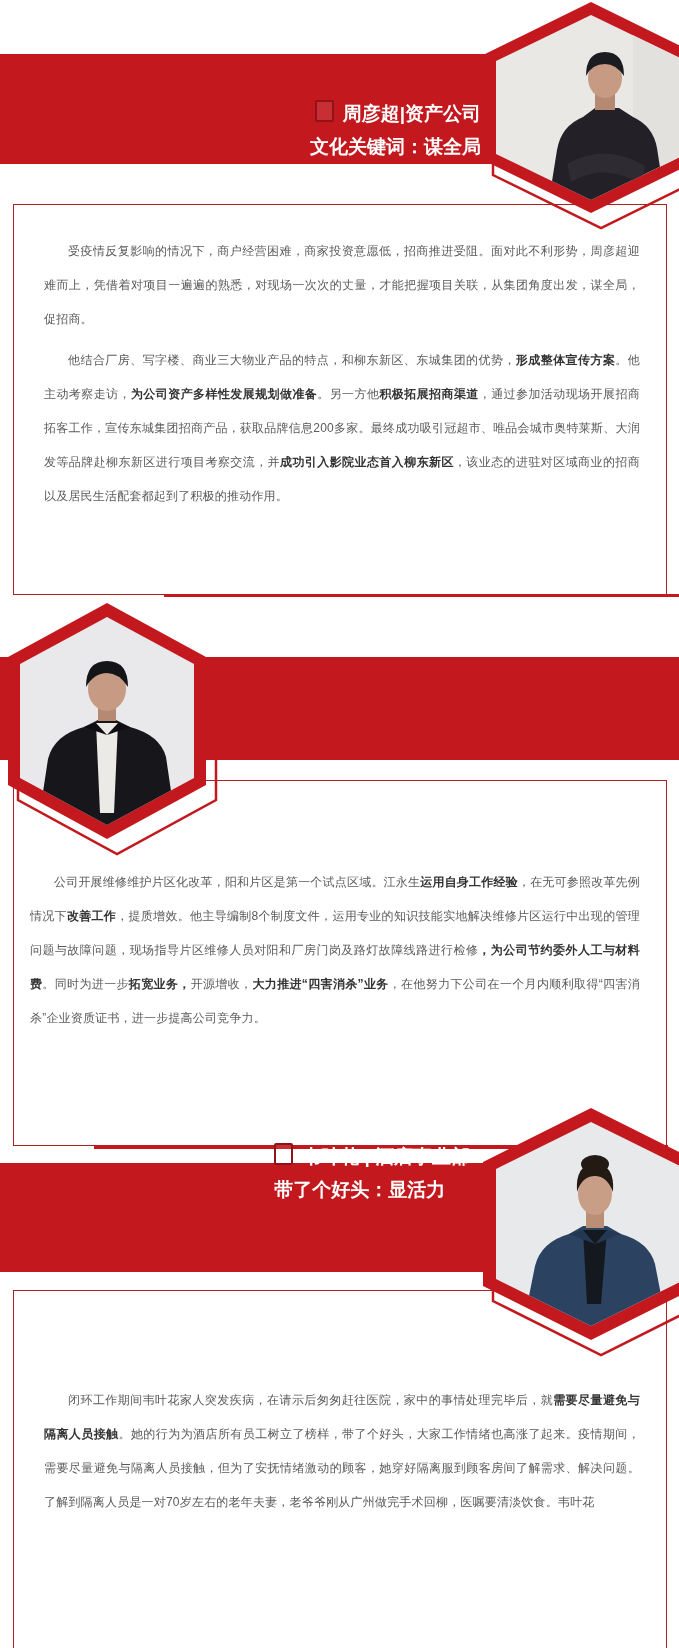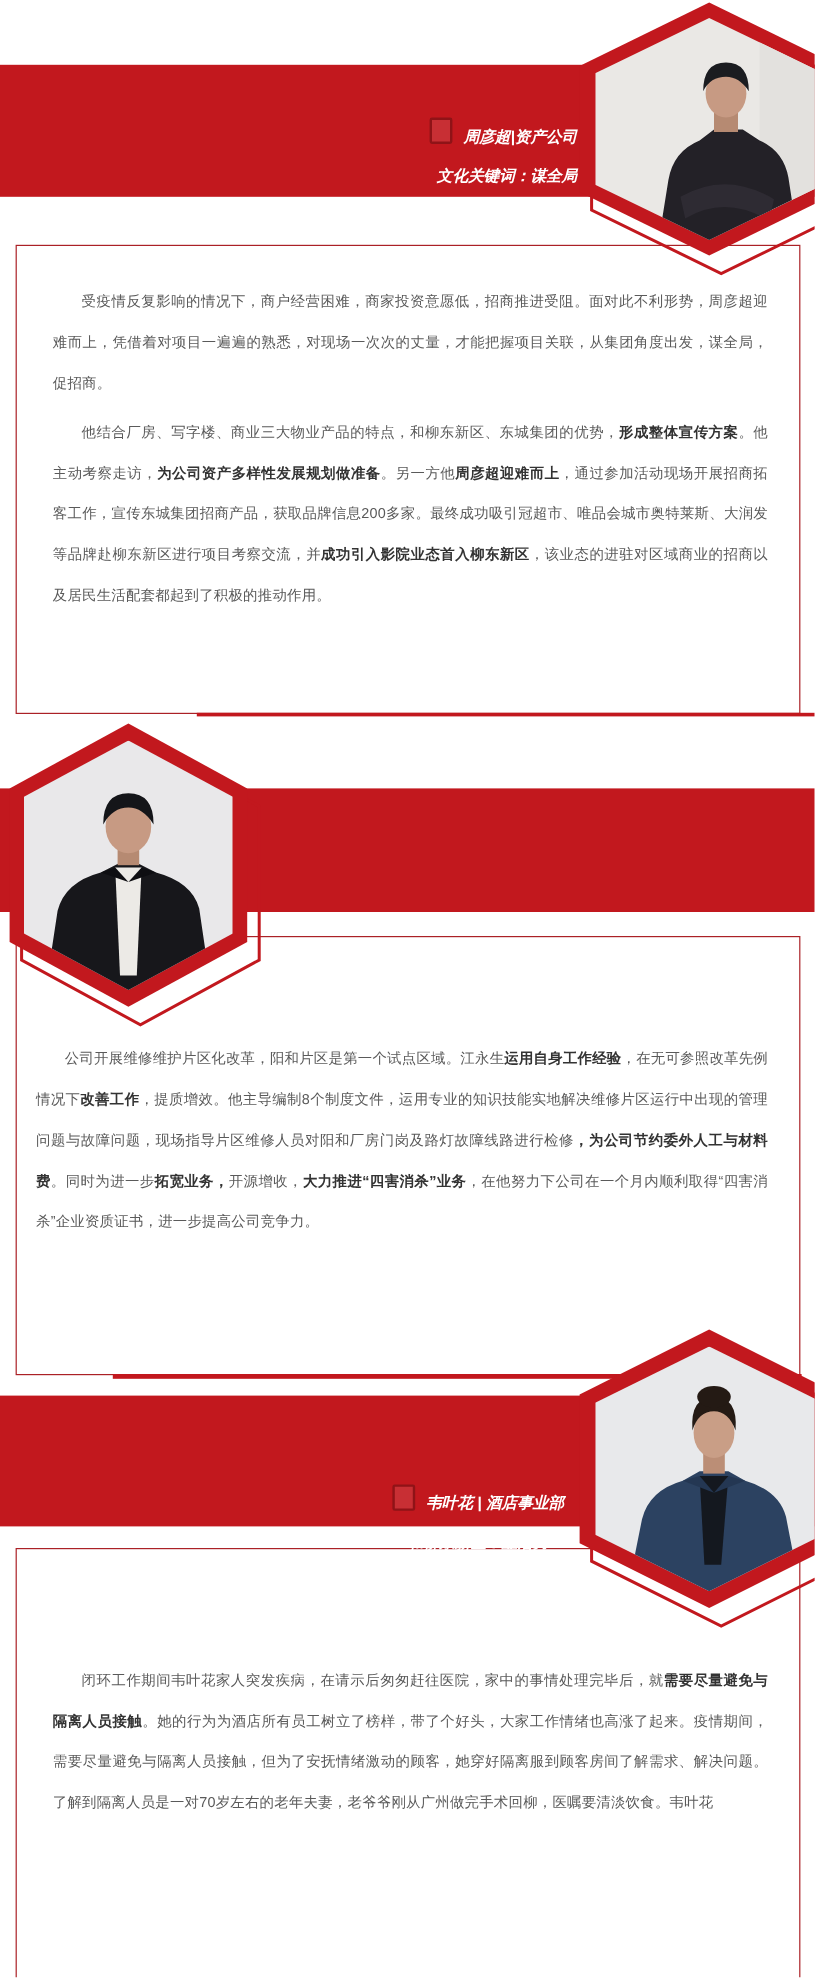--- a/index.html
+++ b/index.html
@@ -7,25 +7,25 @@
     position:relative;width:679px;height:1648px;overflow:hidden;background:#fff;
     font-family:"Liberation Sans","DejaVu Sans",sans-serif;
     --accent:#c2181e;--border:#ab2126;--text:#5a5a5a;--textbold:#333333;
   }
   
   .banner{position:absolute;left:0;width:679px;background:var(--accent);z-index:1;}
   .banner-1{top:54px;height:110px;}
   .banner-2{top:657px;height:103px;}
   .banner-3{top:1163px;height:109px;}
   
-  .caption{position:absolute;z-index:4;color:#fff;font-weight:700;font-size:13px;line-height:33px;white-space:nowrap;font-style:italic;}
+  .caption{position:absolute;z-index:4;color:#fff;font-weight:700;font-size:19px;line-height:33px;white-space:nowrap;}
   .caption-1{top:97px;right:198px;text-align:right;}
   .caption-2{top:696px;left:200px;text-align:left;}
   .caption-2 .bline-name{padding-left:15px;}
-  .caption-3{top:1236px;right:209px;text-align:center;}
+  .caption-3{top:1140px;right:209px;text-align:left;}
   .frame-icon{display:inline-block;width:15px;height:18px;border:2px solid #8f1317;background:rgba(255,255,255,.10);
     border-radius:2px;margin-right:9px;vertical-align:-2px;}
   
   .block{position:absolute;left:13px;width:654px;border:1.5px solid var(--border);background:#fff;
     box-sizing:border-box;z-index:1;}
   .block-1{top:204px;height:391px;padding:29px 26px 0 30px;}
   .block-2{top:780px;height:366px;padding:84px 26px 0 16px;}
   .block-3{top:1290px;height:400px;padding:92px 26px 0 30px;}
   .block-1::after{content:"";position:absolute;left:150px;right:-13px;bottom:-3px;height:3px;background:var(--accent);}
   .block-2::after{content:"";position:absolute;left:80px;right:-2px;bottom:-3.5px;height:3.5px;background:var(--accent);}
@@ -66,21 +66,21 @@
         <rect x="112" y="90" width="20" height="18" fill="#b68a72"></rect>
         <ellipse cx="122" cy="76" rx="17" ry="20" fill="#c79a83"></ellipse>
         <path d="M103,74 Q103,50 122,50 Q141,50 141,74 Q133,62 122,62 Q109,62 103,74 Z" fill="#1b1c20"></path>
       </g>
     </svg>
   </div>
 
   <div class="block block-1">
     <div class="paras">
         <p><span>受疫情反复影响的情况下，商户经营困难，商家投资意愿低，招商推进受阻。面对此不利形势，周彦超迎难而上，凭借着对项目一遍遍的熟悉，对现场一次次的丈量，才能把握项目关联，从集团角度出发，谋全局，促招商。</span></p>
-        <p><span>他结合厂房、写字楼、商业三大物业产品的特点，和柳东新区、东城集团的优势，</span><strong>形成整体宣传方案</strong><span>。他主动考察走访，</span><strong>为公司资产多样性发展规划做准备</strong><span>。另一方他</span><strong>周彦超迎难而上</strong><span>，通过参加活动现场开展招商拓客工作，宣传东城集团招商产品，获取品牌信息200多家。最终成功吸引冠超市、唯品会城市奥特莱斯、大润发等品牌赴柳东新区进行项目考察交流，并</span><strong>成功引入影院业态首入柳东新区</strong><span>，该业态的进驻对区域商业的招商以及居民生活配套都起到了积极的推动作用。</span></p>
+        <p><span>他结合厂房、写字楼、商业三大物业产品的特点，和柳东新区、东城集团的优势，</span><strong>形成整体宣传方案</strong><span>。他主动考察走访，</span><strong>为公司资产多样性发展规划做准备</strong><span>。另一方他</span><strong>积极拓展招商渠道</strong><span>，通过参加活动现场开展招商拓客工作，宣传东城集团招商产品，获取品牌信息200多家。最终成功吸引冠超市、唯品会城市奥特莱斯、大润发等品牌赴柳东新区进行项目考察交流，并</span><strong>成功引入影院业态首入柳东新区</strong><span>，该业态的进驻对区域商业的招商以及居民生活配套都起到了积极的推动作用。</span></p>
       </div>
   </div>
 
   <div class="banner banner-2"></div>
 
   <div class="caption caption-2">
   </div>
 
   <div class="hex hex-2">
     <svg width="198" height="236" viewBox="0 0 198 236">
@@ -105,21 +105,21 @@
   <div class="block block-2">
     <div class="paras">
         <p><span>公司开展维修维护片区化改革，阳和片区是第一个试点区域。江永生</span><strong>运用自身工作经验</strong><span>，在无可参照改革先例情况下</span><strong>改善工作</strong><span>，提质增效。他主导编制8个制度文件，运用专业的知识技能实地解决维修片区运行中出现的管理问题与故障问题，现场指导片区维修人员对阳和厂房门岗及路灯故障线路进行检修</span><strong>，为公司节约委外人工与材料费</strong><span>。同时为进一步</span><strong>拓宽业务，</strong><span>开源增收，</span><strong>大力推进“四害消杀”业务</strong><span>，在他努力下公司在一个月内顺利取得“四害消杀”企业资质证书，进一步提高公司竞争力。</span></p>
       </div>
   </div>
 
   <div class="banner banner-3"></div>
 
   <div class="caption caption-3">
     <div class="bline bline-name"><span class="frame-icon"></span><span>韦叶花 | 酒店事业部</span></div>
-    <div class="bline">和柳东新区：显活力</div>
+    <div class="bline">带了个好头：显活力</div>
   </div>
 
   <div class="hex hex-3">
     <svg width="216" height="232" viewBox="0 0 216 232">
       <polygon points="108,0 216,54 216,178 108,232 0,178 0,54" transform="translate(10,15)" fill="none" stroke="#c2181e" stroke-width="2.5"></polygon>
       <polygon points="108,0 216,54 216,178 108,232 0,178 0,54" fill="#c2181e"></polygon>
       <clipPath id="ph3">
           <polygon points="108,14 203,61 203,171 108,218 13,171 13,61"></polygon>
         </clipPath>
       <g clip-path="url(#ph3)">

